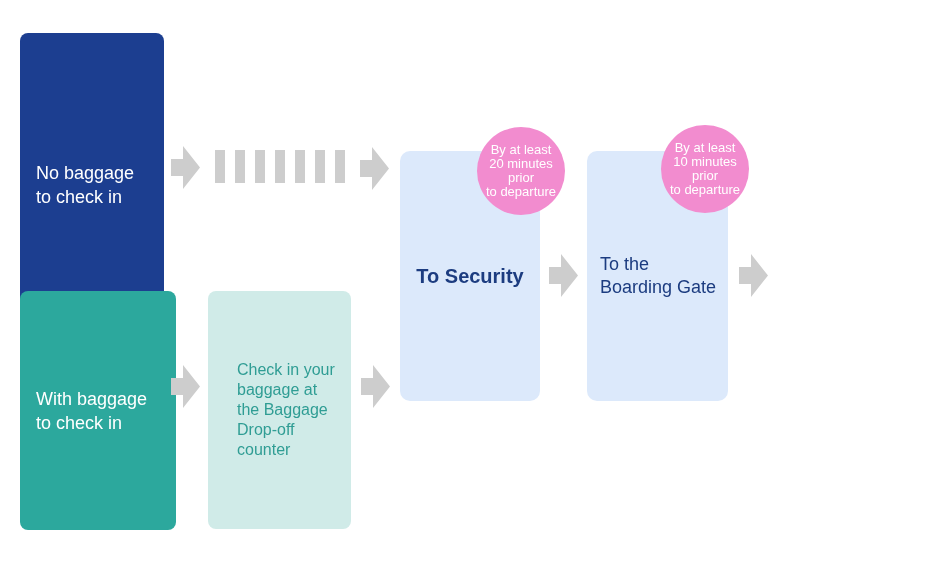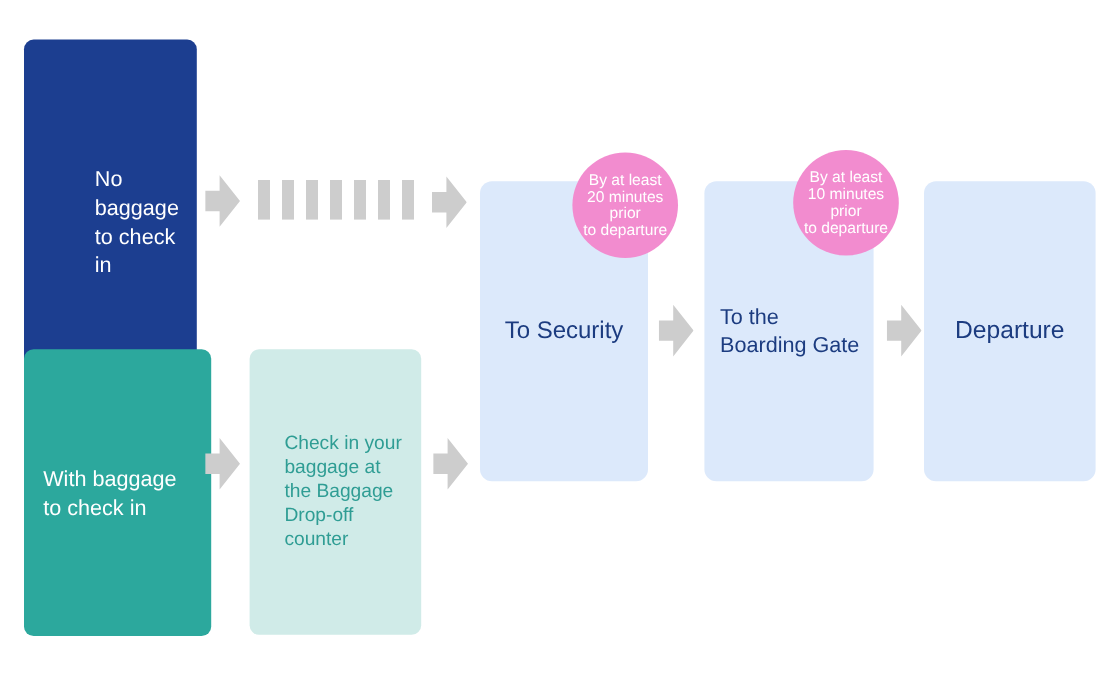--- a/index.html
+++ b/index.html
@@ -17,21 +17,20 @@
     align-items: center;
     box-sizing: border-box;
   }
   .label { white-space: pre-line; }
 
   
   .box-navy {
     left: 20px; top: 33px; width: 144px; height: 304px;
     background: var(--navy, #1c3e90);
     border-radius: 8px;
-    padding-left: 43px;
   }
   .box-teal {
     left: 20px; top: 291px; width: 156px; height: 239px;
     background: var(--teal, #2ca89d);
     border-radius: 8px;
   }
   .box-navy .label, .box-teal .label {
     color: var(--white-text, #ffffff);
     font-size: 18px;
     line-height: 24px;
@@ -51,21 +50,21 @@
     line-height: 20px;
     padding: 0 6px 0 14px;
   }
 
   
   .box-light {
     background: var(--lightblue, #dce9fb);
     border-radius: 10px;
     top: 151px; height: 250px;
   }
-  .box-security  { left: 400px; width: 140px; justify-content: center; }
+  .box-security  { left: 400px; width: 140px; justify-content: center; font-weight: bold; }
   .box-boarding  { left: 587px; width: 141px; }
   .box-departure { left: 770px; width: 143px; justify-content: center; }
   .box-light .label {
     color: var(--navy-text, #1c3c80);
   }
   .box-security .label  { font-size: 20px; }
   .box-boarding .label  { font-size: 18px; line-height: 23px; padding-left: 13px; }
   .box-departure .label { font-size: 20.5px; }
 
   
@@ -196,17 +195,14 @@
 10 minutes prior
 to departure</div>
   </div>
 
   <div class="arrow arrow-d">
     <svg viewBox="0 0 29 45" aria-hidden="true">
         <polygon points="0,14 12,14 12,1 29,22.5 12,44 12,31 0,31" fill="currentColor"></polygon>
       </svg>
   </div>
 
-  <div class="box box-light box-departure">
-    <div class="label">Departure</div>
-  </div>
 
 </div>
 
 </body></html>

